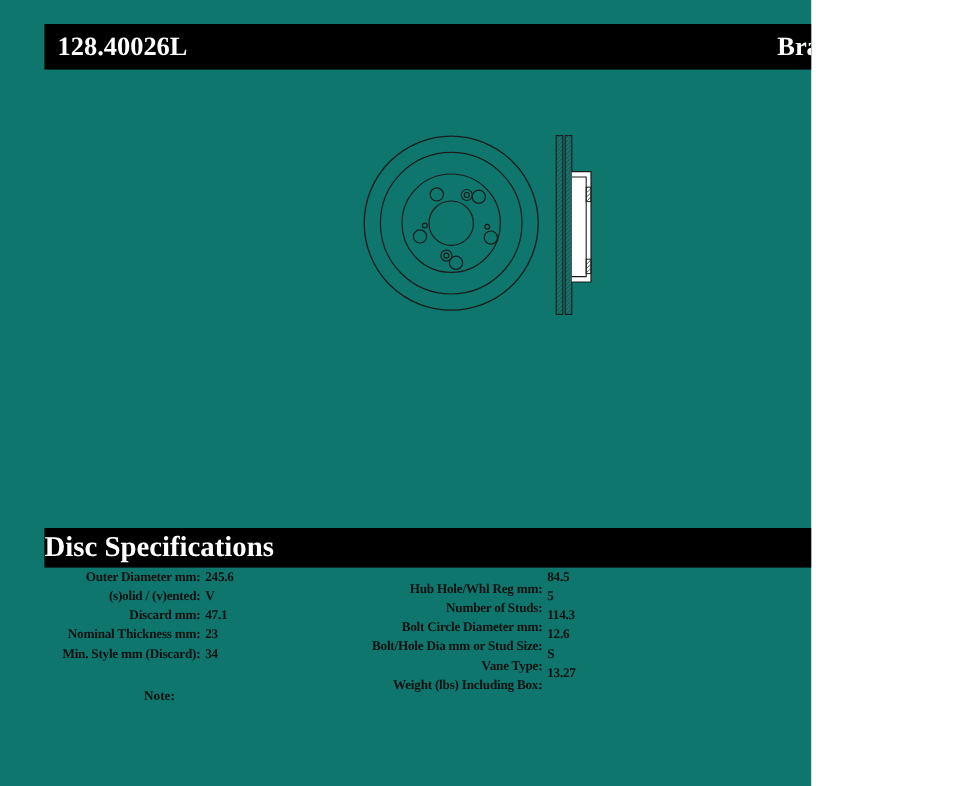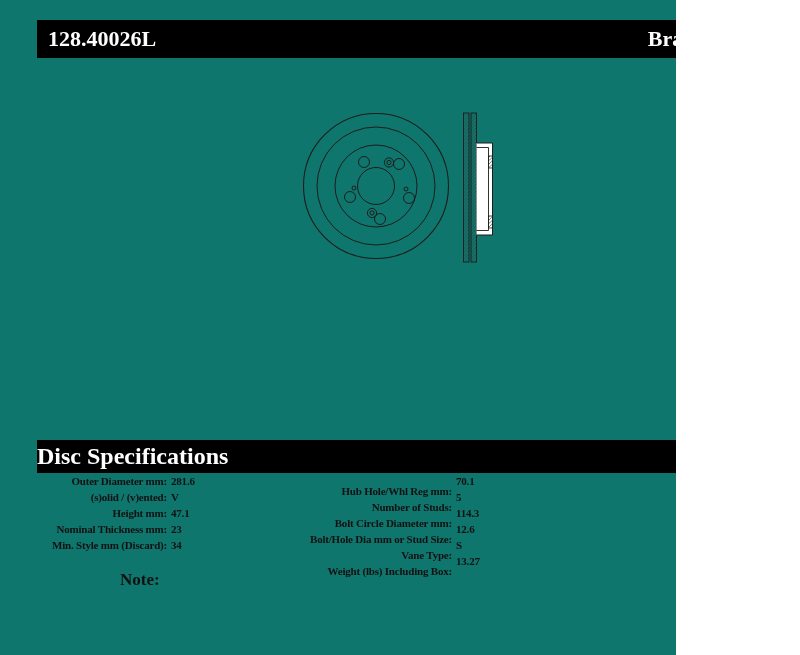--- a/index.html
+++ b/index.html
@@ -29,21 +29,21 @@
     font-size:11px;font-weight:bold;color:#111;letter-spacing:-0.2px;
     white-space:nowrap;
   }
   .lbl{display:inline-block;text-align:right;flex-shrink:0;}
   .col1 .lbl{width:150px;}
   .col2 .lbl{width:194px;margin-top:20px;}
   .col3 .lbl{width:137px;}
   .val{margin-left:4px;}
   .note{
     position:absolute;left:95px;top:572px;height:16px;line-height:16px;
-    font-size:17px;font-weight:bold;color:#111;padding-left:25px;
+    font-size:11px;font-weight:bold;color:#111;padding-left:25px;
   }
 </style>
 </head>
 <body>
 
 <div class="page">
 
   <div class="bar header-bar">
     <span>128.40026L</span>
     <span>Brake Disc</span>
@@ -87,44 +87,44 @@
     </g>
   </svg>
 
   <div class="bar spec-bar">
     <span>Disc Specifications</span>
   </div>
 
   <div class="col col1">
     <div class="row">
       <span class="lbl">Outer Diameter mm:</span>
-      <span class="val">281.6</span>
+      <span class="val">245.6</span>
     </div>
     <div class="row">
       <span class="lbl">(s)olid / (v)ented:</span>
       <span class="val">V</span>
     </div>
     <div class="row">
-      <span class="lbl">Height mm:</span>
+      <span class="lbl">Discard mm:</span>
       <span class="val">47.1</span>
     </div>
     <div class="row">
       <span class="lbl">Nominal Thickness mm:</span>
       <span class="val">23</span>
     </div>
     <div class="row">
       <span class="lbl">Min. Style mm (Discard):</span>
       <span class="val">34</span>
     </div>
   </div>
 
   <div class="col col2">
     <div class="row">
       <span class="lbl">Hub Hole/Whl Reg mm:</span>
-      <span class="val">70.1</span>
+      <span class="val">84.5</span>
     </div>
     <div class="row">
       <span class="lbl">Number of Studs:</span>
       <span class="val">5</span>
     </div>
     <div class="row">
       <span class="lbl">Bolt Circle Diameter mm:</span>
       <span class="val">114.3</span>
     </div>
     <div class="row">

